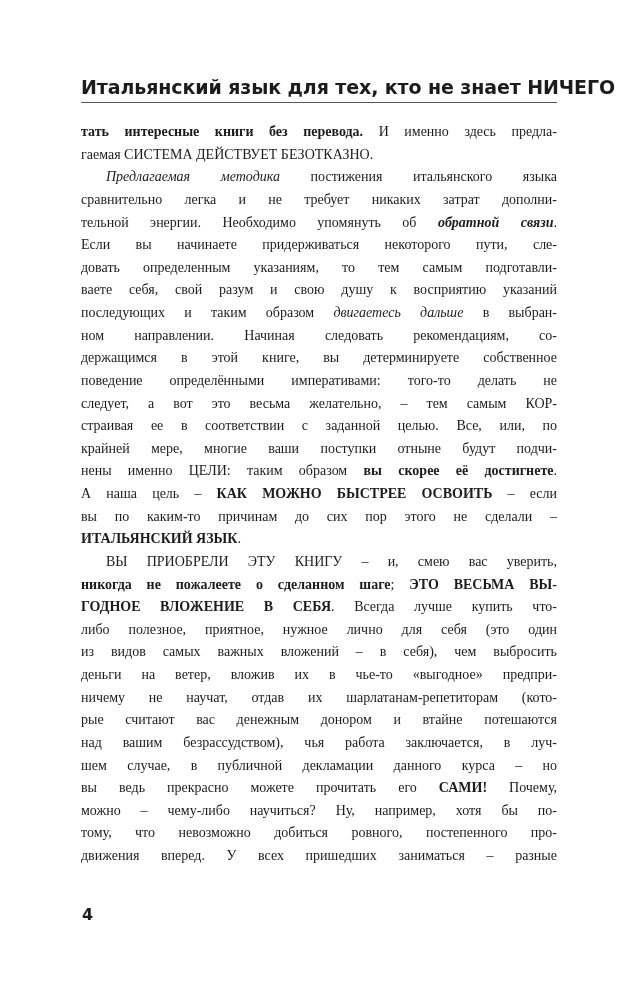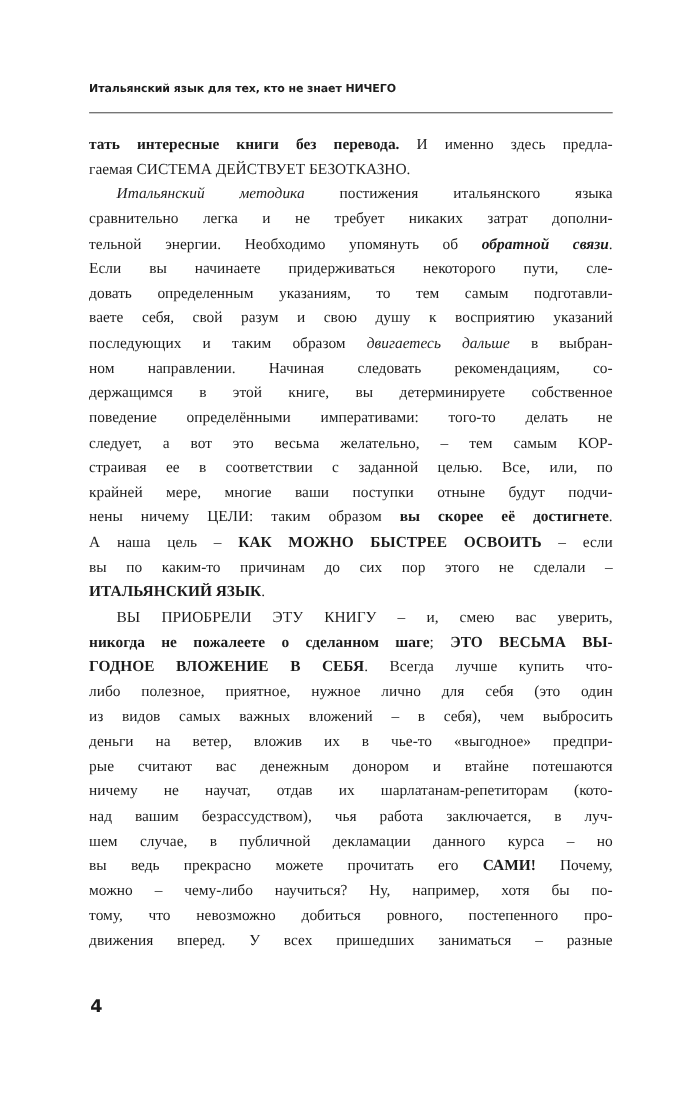--- a/index.html
+++ b/index.html
@@ -14,24 +14,25 @@
       overflow: hidden;
       color: #1c1c1c;
     }
     .running-head {
       position: absolute;
       left: 81px;
       top: 76px;
       width: 476px;
       font-family: "DejaVu Sans", sans-serif;
       font-weight: bold;
-      font-size: 10px;
+      font-size: 19px;
       letter-spacing: -0.1px;
       color: #1c1c1c;
       white-space: nowrap;
+      text-align: right;
     }
     .head-rule {
       position: absolute;
       left: 81px;
       top: 102px;
       width: 476px;
       height: 0;
       border-top: 1.3px solid #555555;
     }
     .body-text {
@@ -87,21 +88,21 @@
 <div class="head-rule"></div>
 
 <div class="body-text" id="body-text">
     <div class="line">
       <span class="line-inner"><span style="font-weight: bold;">тать интересные книги без перевода.</span><span> И именно здесь предла-</span></span>
     </div>
     <div class="line last">
       <span class="line-inner"><span>гаемая </span><span style="font-weight: normal;">СИСТЕМА ДЕЙСТВУЕТ БЕЗОТКАЗНО</span><span>.</span></span>
     </div>
     <div class="line indent">
-      <span class="line-inner"><span style="font-style: italic;">Итальянский методика</span><span> постижения итальянского языка</span></span>
+      <span class="line-inner"><span style="font-style: italic;">Предлагаемая методика</span><span> постижения итальянского языка</span></span>
     </div>
     <div class="line">
       <span class="line-inner"><span>сравнительно легка и не требует никаких затрат дополни-</span></span>
     </div>
     <div class="line">
       <span class="line-inner"><span>тельной энергии. Необходимо упомянуть об </span><span style="font-weight: bold; font-style: italic;">обратной связи</span><span>.</span></span>
     </div>
     <div class="line">
       <span class="line-inner"><span>Если вы начинаете придерживаться некоторого пути, сле-</span></span>
     </div>
@@ -126,21 +127,21 @@
     <div class="line">
       <span class="line-inner"><span>следует, а вот это весьма желательно, – тем самым КОР-</span></span>
     </div>
     <div class="line">
       <span class="line-inner"><span>страивая ее в соответствии с заданной целью. Все, или, по</span></span>
     </div>
     <div class="line">
       <span class="line-inner"><span>крайней мере, многие ваши поступки отныне будут подчи-</span></span>
     </div>
     <div class="line">
-      <span class="line-inner"><span>нены ничему ЦЕЛИ: таким образом </span><span style="font-weight: bold;">вы скорее её достигнете</span><span>.</span></span>
+      <span class="line-inner"><span>нены именно ЦЕЛИ: таким образом </span><span style="font-weight: bold;">вы скорее её достигнете</span><span>.</span></span>
     </div>
     <div class="line">
       <span class="line-inner"><span>А наша цель – </span><span style="font-weight: bold;">КАК МОЖНО БЫСТРЕЕ ОСВОИТЬ</span><span> – если</span></span>
     </div>
     <div class="line">
       <span class="line-inner"><span>вы по каким-то причинам до сих пор этого не сделали –</span></span>
     </div>
     <div class="line last">
       <span class="line-inner"><span style="font-weight: bold;">ИТАЛЬЯНСКИЙ ЯЗЫК</span><span>.</span></span>
     </div>
@@ -156,24 +157,24 @@
     <div class="line">
       <span class="line-inner"><span>либо полезное, приятное, нужное лично для себя (это один</span></span>
     </div>
     <div class="line">
       <span class="line-inner"><span>из видов самых важных вложений – в себя), чем выбросить</span></span>
     </div>
     <div class="line">
       <span class="line-inner"><span>деньги на ветер, вложив их в чье-то «выгодное» предпри-</span></span>
     </div>
     <div class="line">
-      <span class="line-inner"><span>рые считают вас денежным донором и втайне потешаются</span></span>
+      <span class="line-inner"><span>ничему не научат, отдав их шарлатанам-репетиторам (кото-</span></span>
     </div>
     <div class="line">
-      <span class="line-inner"><span>ничему не научат, отдав их шарлатанам-репетиторам (кото-</span></span>
+      <span class="line-inner"><span>рые считают вас денежным донором и втайне потешаются</span></span>
     </div>
     <div class="line">
       <span class="line-inner"><span>над вашим безрассудством), чья работа заключается, в луч-</span></span>
     </div>
     <div class="line">
       <span class="line-inner"><span>шем случае, в публичной декламации данного курса – но</span></span>
     </div>
     <div class="line">
       <span class="line-inner"><span>вы ведь прекрасно можете прочитать его </span><span style="font-weight: bold;">САМИ!</span><span> Почему,</span></span>
     </div>

